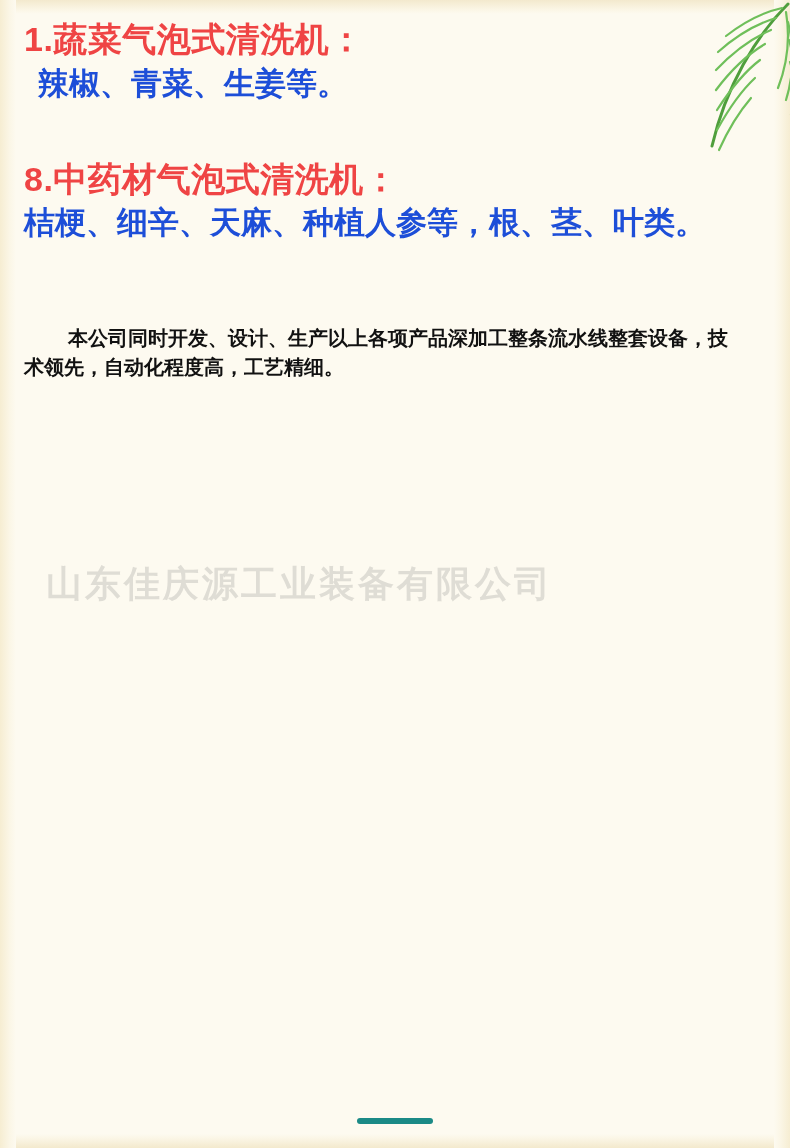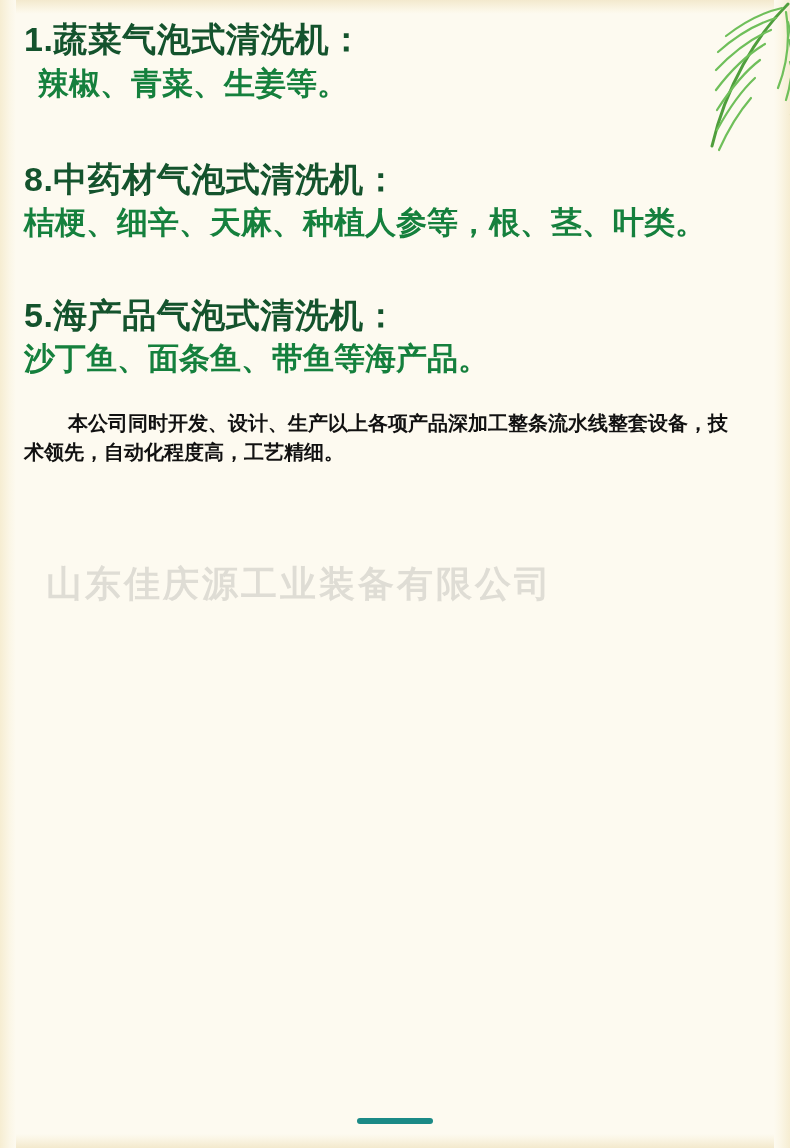--- a/index.html
+++ b/index.html
@@ -51,30 +51,30 @@
     position: absolute;
     left: 24px;
     top: 18px;
     width: 742px;
   }
 
   .item {
     margin-bottom: 10px;
   }
   .item-title {
-    color: #14532d;
+    color: #ef4444;
     font-size: 34px;
     font-weight: bold;
     letter-spacing: 0.5px;
     line-height: 1.28;
     margin: 0 0 2px 0;
     white-space: nowrap;
   }
   .item-body {
-    color: #15803d;
+    color: #1d4ed8;
     font-size: 31px;
     font-weight: bold;
     line-height: 1.3;
     margin: 0 0 0 6px;
     white-space: nowrap;
   }
   .item-body.indent-sm { margin-left: 14px; }
   .item-body.indent-none { margin-left: 0; }
 
   .gap-1 { height: 22px; }
@@ -170,24 +170,20 @@
     <div class="item">
       <p class="item-title">8.中药材气泡式清洗机：</p>
       <p class="item-body indent-none">桔梗、细辛、天麻、种植人参等，根、茎、叶类。</p>
     </div>
 
     <div class="gap-2"></div>
 
 
     <div class="gap-2"></div>
 
-    <div class="item">
-      <p class="item-title">5.海产品气泡式清洗机：</p>
-      <p class="item-body indent-none">沙丁鱼、面条鱼、带鱼等海产品。</p>
-    </div>
 
     <p class="closing">本公司同时开发、设计、生产以上各项产品深加工整条流水线整套设备，技术领先，自动化程度高，工艺精细。</p>
 
   </div>
 
   <div class="bottom-bar"></div>
 
 </div>
 
 </body></html>

